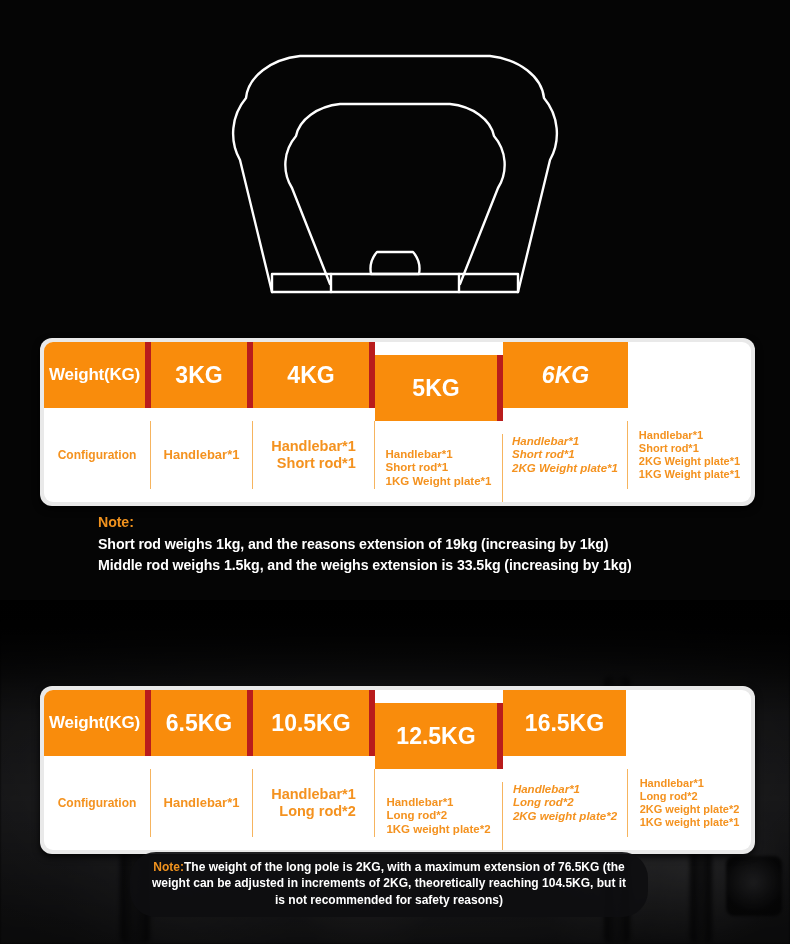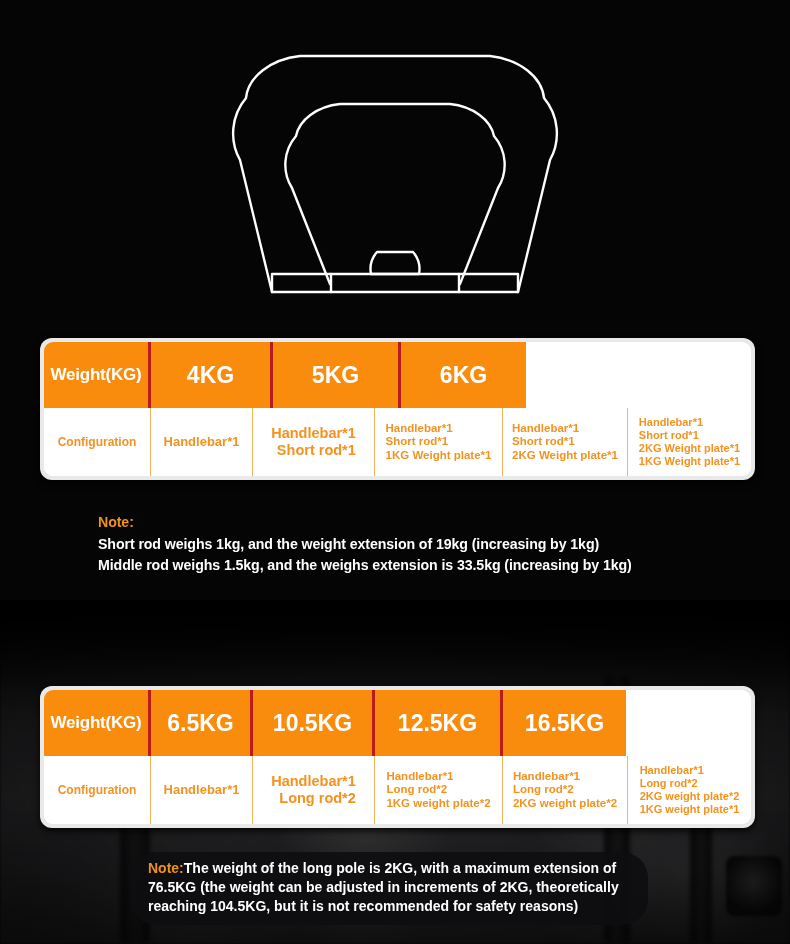--- a/index.html
+++ b/index.html
@@ -99,29 +99,29 @@
     align-items: center;
     justify-content: center;
     text-align: center;
     padding: 4px 3px;
   }
 
   
   .c0 { width: 107px; }
   .c1 { width: 102px; }
   .c2 { width: 122px; text-align: right; }
-  .c3 { width: 128px; }
-  .c4 { width: 125px; }
+  .c3 { width: 128px; margin-top: 13px; }
+  .c4 { width: 125px; font-style: italic; }
   .c5 { width: 123px; }
 
   .head-row .cell {
     background: #f98c0c;
     color: #ffffff;
     font-weight: bold;
-    border-right: 3px solid #b91c1c;
+    border-right: 6px solid #b91c1c;
     height: 66px;
   }
   .head-row .cell:last-child { border-right: none; }
   .head-row .c0 { font-size: 17px; letter-spacing: -0.2px; }
   .head-row .c1,
   .head-row .c2,
   .head-row .c3,
   .head-row .c4,
   .head-row .c5 { font-size: 23px; }
 
@@ -173,23 +173,24 @@
   #note-2 {
     position: absolute;
     left: 130px;
     top: 852px;
     width: 518px;
     padding: 7px 18px 9px 18px;
     box-sizing: border-box;
     background: rgba(14,14,16,0.92);
     border-radius: 26px;
     color: #ffffff;
-    font-size: 14px;
+    font-size: 12px;
     font-weight: bold;
     line-height: 1.36;
+    text-align: center;
   }
   #note-2 .note-label { color: #f0921e; }
 </style>
 </head>
 <body>
 
 <div id="page">
 
   <div class="bg-photo"></div>
   <div class="bg-bar-a"></div>
@@ -231,20 +232,21 @@
         <line x1="459" y1="274" x2="459" y2="292"></line>
       </g>
     </svg>
   </div>
 
   <div class="table-wrap" id="table-1">
     <div class="table-inner">
 
       <div class="trow head-row">
         <div class="cell c0">Weight(KG)</div>
+        <div class="cell c1">3KG</div>
         <div class="cell c2">4KG</div>
         <div class="cell c3">5KG</div>
         <div class="cell c4">6KG</div>
       </div>
 
       <div class="trow body-row">
         <div class="cell c0">Configuration</div>
 
         <div class="cell c1">
           <span class="cfg-lines">
@@ -283,21 +285,21 @@
             <span>1KG Weight plate*1</span>
           </span>
         </div>
       </div>
 
     </div>
   </div>
 
   <div id="note-1">
     <span class="note-label">Note:</span>
-    <span class="note-line">Short rod weighs 1kg, and the weight extension of 19kg (increasing by 1kg)</span>
+    <span class="note-line">Short rod weighs 1kg, and the reasons extension of 19kg (increasing by 1kg)</span>
     <span class="note-line">Middle rod weighs 1.5kg, and the weighs extension is 33.5kg (increasing by 1kg)</span>
   </div>
 
   <div class="table-wrap" id="table-2">
     <div class="table-inner">
 
       <div class="trow head-row">
         <div class="cell c0">Weight(KG)</div>
         <div class="cell c1">6.5KG</div>
         <div class="cell c2">10.5KG</div>

